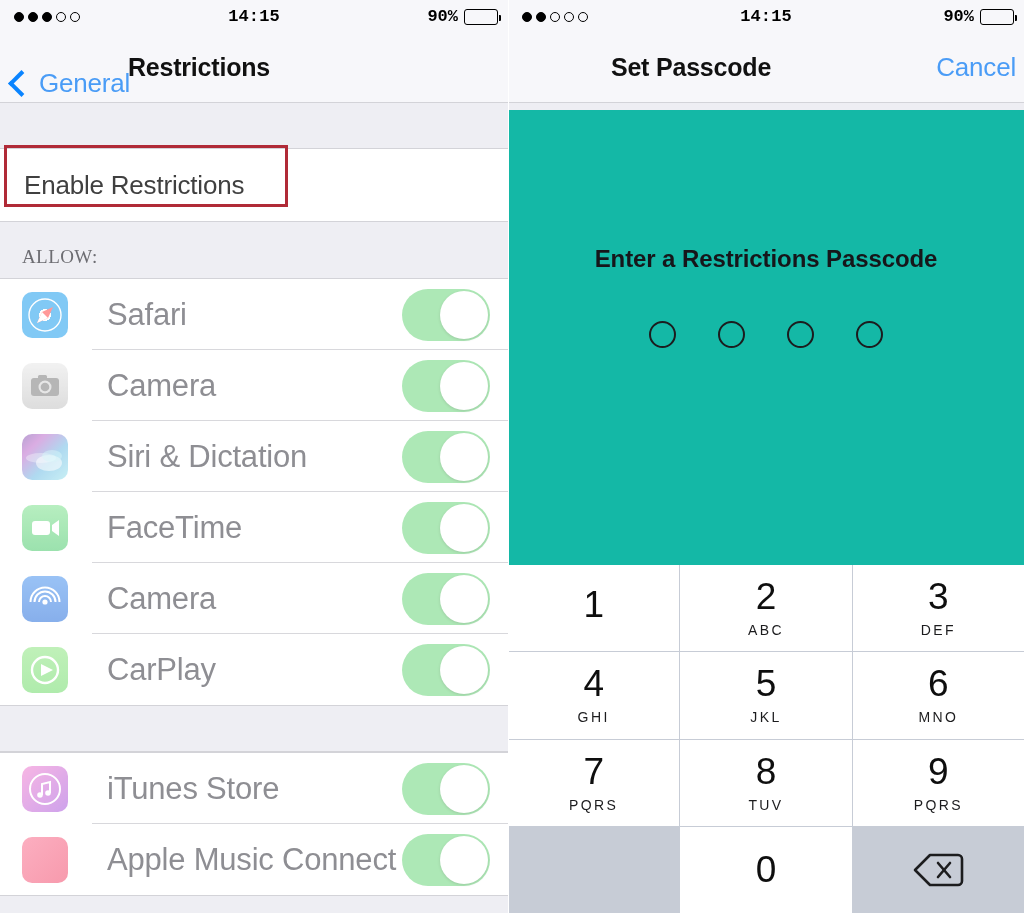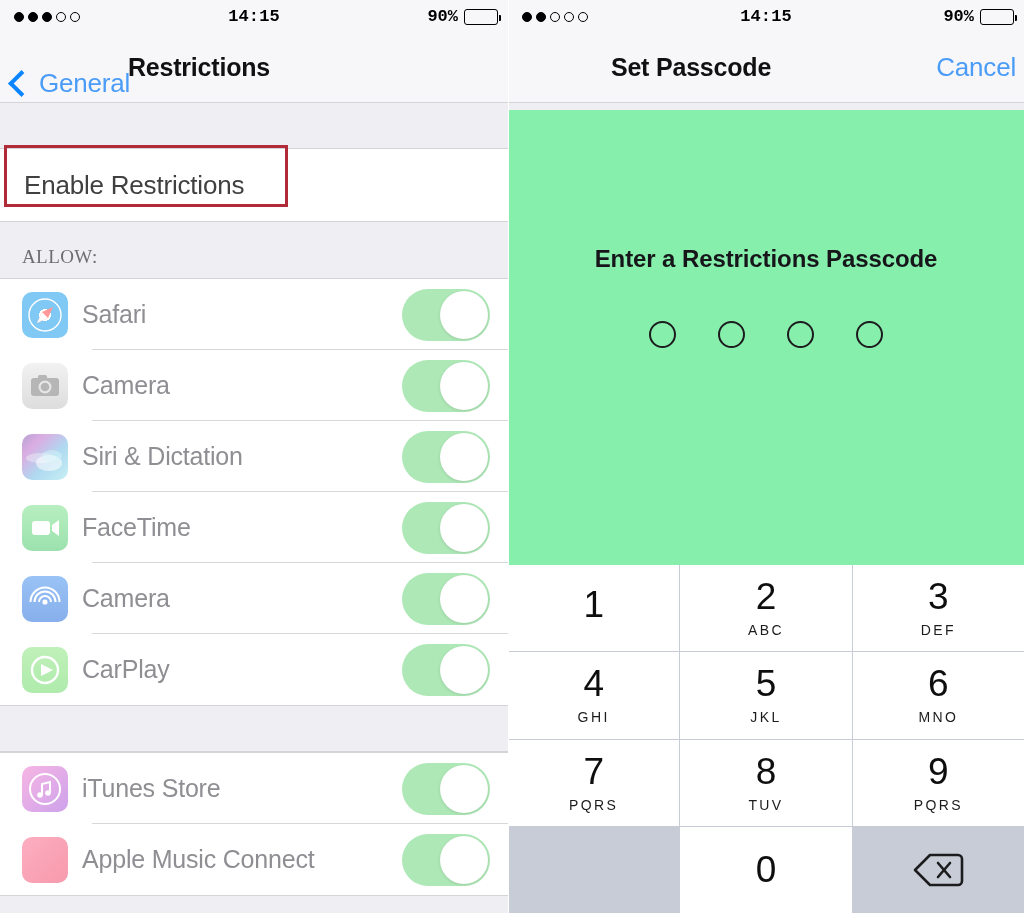--- a/index.html
+++ b/index.html
@@ -89,21 +89,21 @@
 
   .row{
     position:relative;height:71px;display:flex;align-items:center;
     background:#fff;padding-left:22px;box-sizing:border-box;
   }
   .row+.row .row-sep{content:"";}
   .row-sep{position:absolute;left:92px;right:0;bottom:0;height:1px;background:#d8d8dc;}
   .row:last-child .row-sep{display:none;}
   .app-icon{width:46px;height:46px;border-radius:10px;flex:0 0 auto;position:relative;overflow:hidden;opacity:.62;}
   .row-label{
-    margin-left:14px;font-size:25px;color:#8e8e93;letter-spacing:-0.2px;
+    margin-left:39px;font-size:31px;color:#8e8e93;letter-spacing:-0.2px;
   }
   .toggle{
     position:absolute;right:18px;top:50%;transform:translateY(-50%);
     width:88px;height:52px;border-radius:26px;background:#8ee09a;opacity:.72;
   }
   .toggle .knob{
     position:absolute;right:2px;top:2px;width:48px;height:48px;border-radius:50%;
     background:#fff;box-shadow:0 1px 3px rgba(0,0,0,.18);
   }
   .spacer{height:45px;background:#eeeef3;border-bottom:1px solid #d3d3d8;}
@@ -113,21 +113,21 @@
   .ic-camera{background:linear-gradient(#eaeaea,#c9c9c9);}
   .ic-siri{background:linear-gradient(135deg,#8e6ab8 0%,#c57bd2 25%,#7fc4e8 60%,#a7e6ef 100%);}
   .ic-facetime{background:linear-gradient(#8ce59a,#5fd07d);}
   .ic-airdrop{background:linear-gradient(#5c9ef0,#3f7fe0);}
   .ic-carplay{background:linear-gradient(#9ae88f,#7fe07a);}
   .ic-itunes{background:linear-gradient(135deg,#f38ad4,#b06ae0);}
   .ic-applemusic{background:linear-gradient(135deg,#fa7d9a,#f25c7a);}
   .icon-svg{position:absolute;inset:0;width:100%;height:100%;}
 
   
-  .pass-area{position:absolute;top:110px;left:0;right:0;height:455px;background:#86efac;}
+  .pass-area{position:absolute;top:110px;left:0;right:0;height:455px;background:#14b8a6;}
   .pass-title{
     text-align:center;margin-top:135px;font-size:24px;font-weight:bold;color:#16161a;
     letter-spacing:-0.1px;
   }
   .pass-dots{display:flex;justify-content:center;gap:42px;margin-top:48px;}
   .pass-dot{width:27px;height:27px;border-radius:50%;border:2.2px solid #1c1c1e;box-sizing:border-box;}
 
   .keypad{
     position:absolute;top:565px;left:0;right:0;bottom:0;
     display:grid;grid-template-columns:1fr 1fr 1fr;grid-template-rows:1fr 1fr 1fr 1fr;

